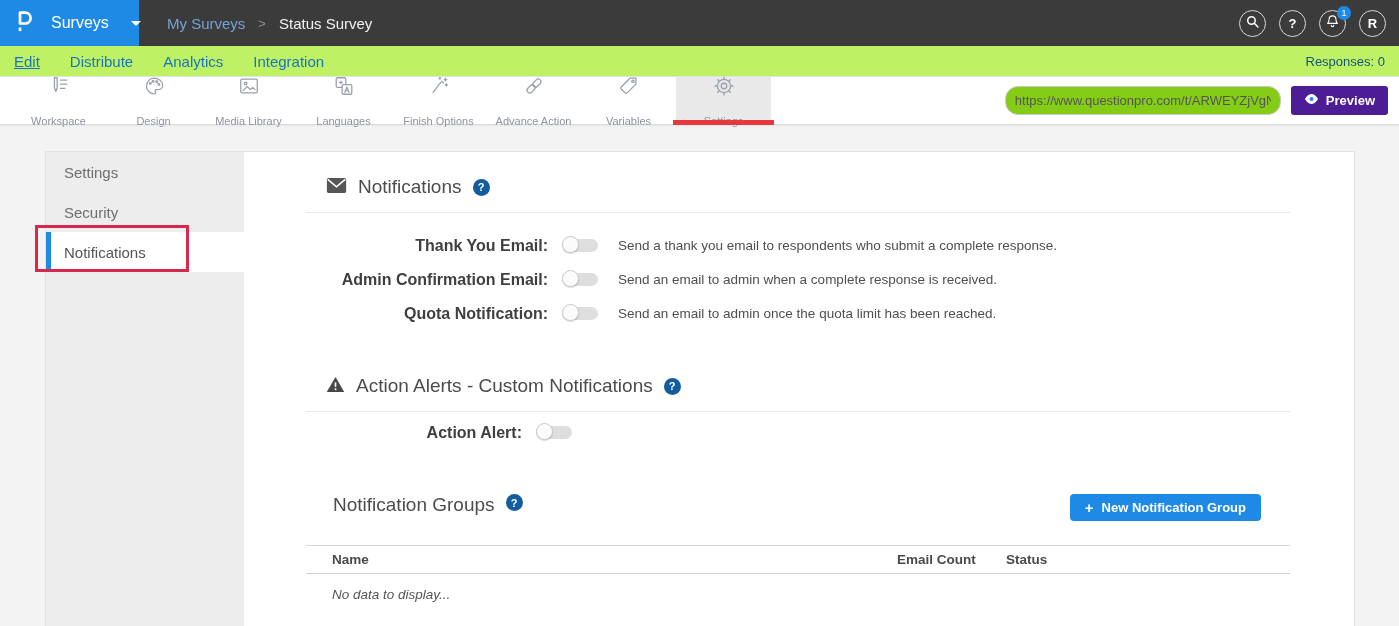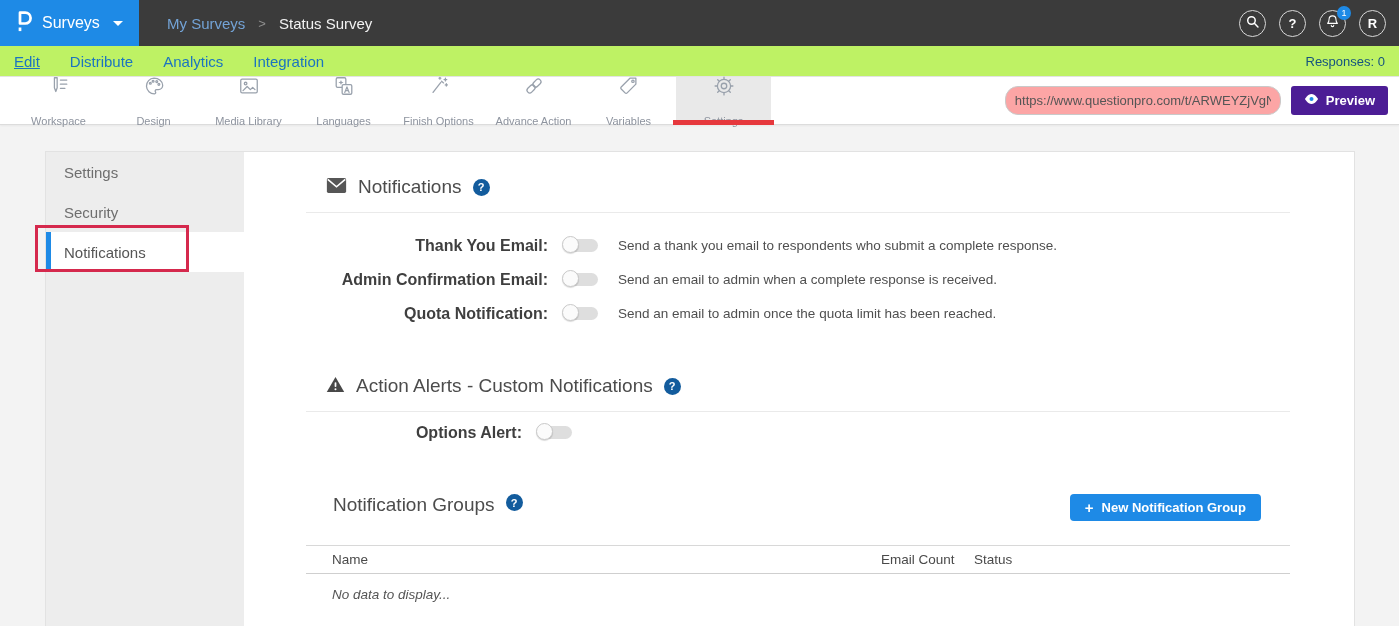--- a/index.html
+++ b/index.html
@@ -1,21 +1,21 @@
 <!DOCTYPE html>
 <html><head>
 <meta charset="utf-8">
 <style>
   * { box-sizing: border-box; margin: 0; padding: 0; }
   html,body { width:1399px; height:626px; overflow:hidden; }
   body { font-family:"Liberation Sans", sans-serif; background:#f3f3f3; position:relative; }
 
   
   .header { height:46px; background:#3b3b3b; display:flex; align-items:stretch; }
-  .brand { width:139px; background:#1e8ae6; display:flex; align-items:center; gap:10px; padding-left:16px; cursor:pointer; }
+  .brand { width:139px; background:#1e8ae6; display:flex; align-items:center; gap:19px; padding-left:16px; cursor:pointer; }
   .brand-label { color:#fff; font-size:16px; }
   .caret-down { width:0; height:0; border-left:5px solid transparent; border-right:5px solid transparent; border-top:5px solid #fff; margin-left:3px; }
   .crumbs { display:flex; align-items:center; padding-left:28px; gap:13px; font-size:15px; }
   .crumb-parent { color:#73a3d6; cursor:pointer; }
   .crumb-sep { color:#8e8e8e; font-size:13px; }
   .crumb-current { color:#f2f2f2; }
   .top-icons { margin-left:auto; display:flex; align-items:center; gap:13px; padding-right:13px; }
   .icon-circle { width:27px; height:27px; border:1px solid #d9d9d9; border-radius:50%; display:flex; align-items:center; justify-content:center; color:#fff; position:relative; cursor:pointer; flex-shrink:0; }
   .icon-circle .glyph { font-size:13px; font-weight:bold; color:#fff; }
   .badge { position:absolute; top:-5px; right:-6px; background:#1e8ae6; color:#fff; font-size:9px; width:14px; height:14px; border-radius:50%; display:flex; align-items:center; justify-content:center; }
@@ -27,21 +27,21 @@
   .responses { margin-left:auto; font-size:13px; color:#15537f; }
 
   
   .toolbar { height:48px; background:#fff; border-bottom:1px solid #dcdcdc; display:flex; align-items:stretch; padding-left:11px; position:relative; box-shadow:0 1px 2px rgba(0,0,0,.05); }
   .tool { width:95px; display:flex; flex-direction:column; align-items:center; justify-content:center; gap:14px; cursor:pointer; position:relative; }
   .tool svg { stroke:#99a1ac; fill:none; stroke-width:1.4; stroke-linecap:round; stroke-linejoin:round; }
   .tool-label { font-size:11px; color:#8d939e; white-space:nowrap; }
   .tool.active { background:#e9e9e9; }
   .tool.active::after { content:""; position:absolute; left:-3px; right:-3px; bottom:-1px; height:5px; background:#e6383d; }
   .toolbar-right { position:absolute; right:11px; top:9px; display:flex; gap:10px; align-items:center; }
-  .url-input { width:276px; height:29px; border:1px solid #c9c9c9; border-radius:13px; padding:0 9px; font-size:13px; color:#555; font-family:inherit; outline:none; background:#fca5a5; }
+  .url-input { width:276px; height:29px; border:1px solid #c9c9c9; border-radius:13px; padding:0 9px; font-size:13px; color:#555; font-family:inherit; outline:none; background:#84cc16; }
   .preview-btn { height:29px; background:#4c1d95; color:#fff; border:none; border-radius:3px; font-size:13px; font-weight:bold; display:flex; align-items:center; gap:7px; padding:0 13px; cursor:pointer; font-family:inherit; }
 
   
   .page { position:relative; height:501px; }
   .card { position:absolute; left:45px; top:26px; width:1310px; bottom:-3px; background:#fff; border:1px solid #e2e2e2; display:flex; }
   .side { width:198px; background:#ededed; position:relative; flex-shrink:0; }
   .side-item { height:40px; display:flex; align-items:center; padding-left:18px; font-size:15px; color:#6e6e6e; cursor:pointer; }
   .side-item.active { background:#fff; border-left:5px solid #1e8ae6; padding-left:13px; color:#555; }
   .red-box { position:absolute; left:-11px; top:73px; width:154px; height:47px; border:3px solid #d5294d; pointer-events:none; }
 
@@ -61,21 +61,21 @@
 
   .alerts { margin-top:52px; }
   .alerts .rows { margin-top:11px; }
   .alerts .row-label { width:196px; }
 
   .groups-head { margin-top:52px; display:flex; gap:11px; padding-left:27px; height:27px; }
   .new-group-btn { margin-left:auto; height:27px; background:#1e8ae6; color:#fff; border:none; border-radius:4px; font-size:13px; font-weight:bold; display:flex; align-items:center; gap:8px; padding:0 15px; cursor:pointer; margin-right:29px; font-family:inherit; }
   .plus-glyph { font-size:15px; font-weight:bold; line-height:1; }
 
   .table { margin-top:24px; }
-  .thead { display:flex; border-top:1px solid #d8d8d8; border-bottom:1px solid #cfcfcf; height:29px; align-items:center; font-size:13.5px; font-weight:normal; color:#4a4a4a; }
+  .thead { display:flex; border-top:1px solid #d8d8d8; border-bottom:1px solid #cfcfcf; height:29px; align-items:center; font-size:13.5px; font-weight:bold; color:#4a4a4a;gap:16px; }
   .th-name { width:575px; padding-left:26px; }
   .th-count { width:93px; }
   .th-status { flex:1; }
   .empty-msg { padding:13px 0 0 26px; font-style:italic; color:#555; font-size:13.5px; }
 </style>
 </head>
 <body>
 
 <div class="header">
   <div class="brand">
@@ -293,21 +293,21 @@
               <rect x="10.9" y="7.5" width="2.2" height="6.2" rx="1" fill="#fff"></rect>
               <circle cx="12" cy="16.6" r="1.3" fill="#fff"></circle>
             </svg>
           </span>
           <span class="section-title">Action Alerts - Custom Notifications</span>
           <span class="help">?</span>
         </div>
         <hr class="divider">
         <div class="rows">
           <div class="toggle-row">
-            <span class="row-label">Options Alert:</span>
+            <span class="row-label">Action Alert:</span>
             <span class="toggle">
                 <span class="track"></span>
                 <span class="knob"></span>
               </span>
           </div>
         </div>
       </div>
 
       <div class="groups-head">
         <span class="section-title">Notification Groups</span>

